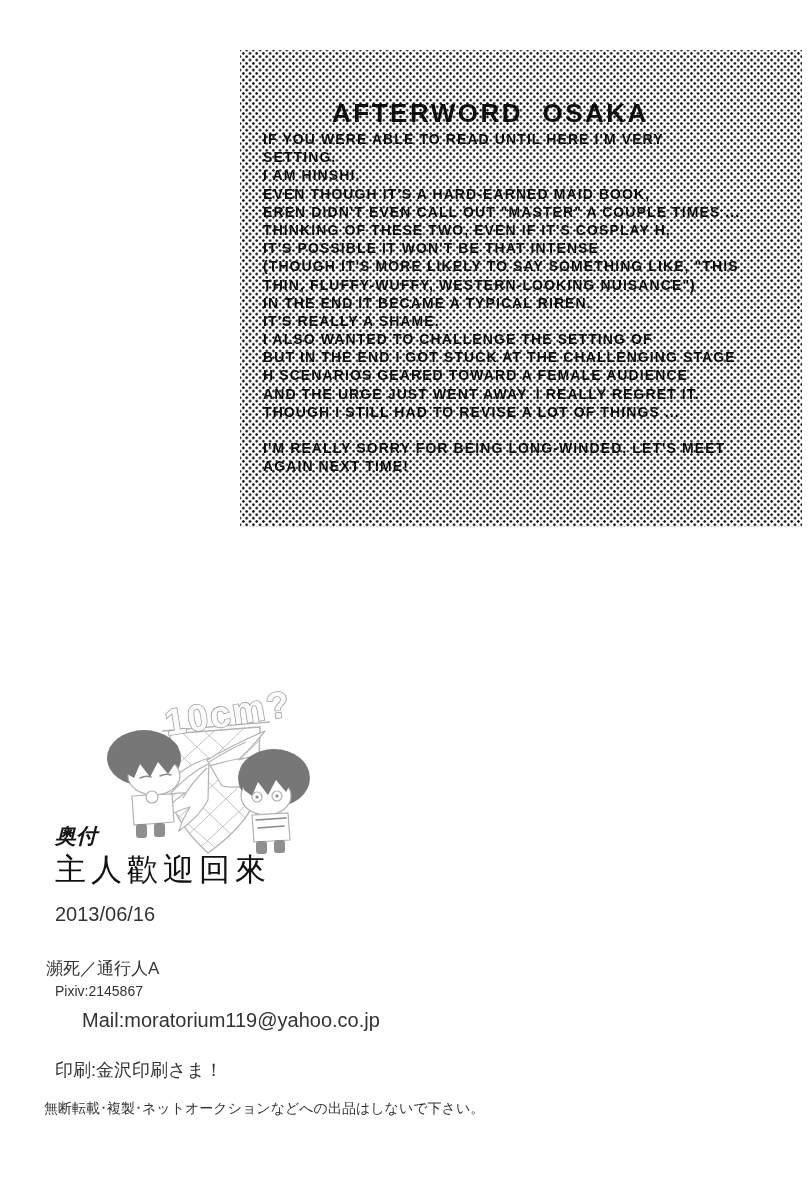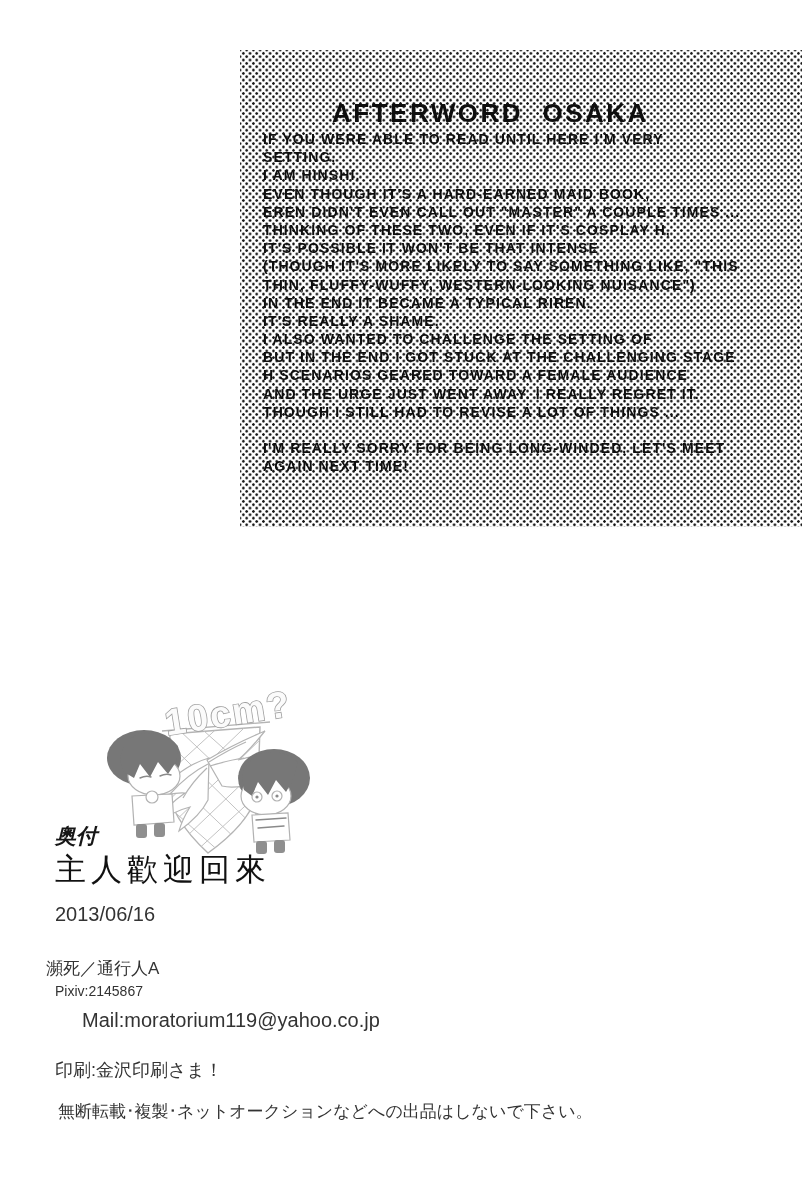--- a/index.html
+++ b/index.html
@@ -58,21 +58,21 @@
 
   
   .colophon div{position:absolute;white-space:pre;}
   .c-label  {left:55px;top:822px;font-size:21px;font-weight:700;color:#161616;font-style:italic;}
   .c-title  {left:55px;top:849px;font-size:31px;font-weight:400;letter-spacing:5px;color:#111111;}
   .c-date   {left:55px;top:903px;font-size:20px;color:var(--footer-grey);text-align:center;}
   .c-circle {left:46px;top:957px;font-size:17px;color:var(--footer-grey);}
   .c-pixiv  {left:55px;top:983px;font-size:14px;color:var(--footer-grey);}
   .c-mail   {left:55px;top:1009px;font-size:20px;color:var(--footer-grey);margin-left:27px;}
   .c-printer{left:55px;top:1058px;font-size:18px;color:var(--footer-grey);}
-  .c-notice {left:58px;top:1100px;font-size:17px;color:var(--footer-grey);text-align:center;}
+  .c-notice {left:44px;top:1100px;font-size:14px;color:var(--footer-grey);text-align:center;}
 </style>
 </head>
 <body>
 
 <div class="page">
 
   <section class="afterword-box">
     <h1 class="aw-title">AFTERWORD  OSAKA</h1>
     <div class="aw-body">
       <div class="aw-line">IF YOU WERE ABLE TO READ UNTIL HERE I'M VERY</div>

